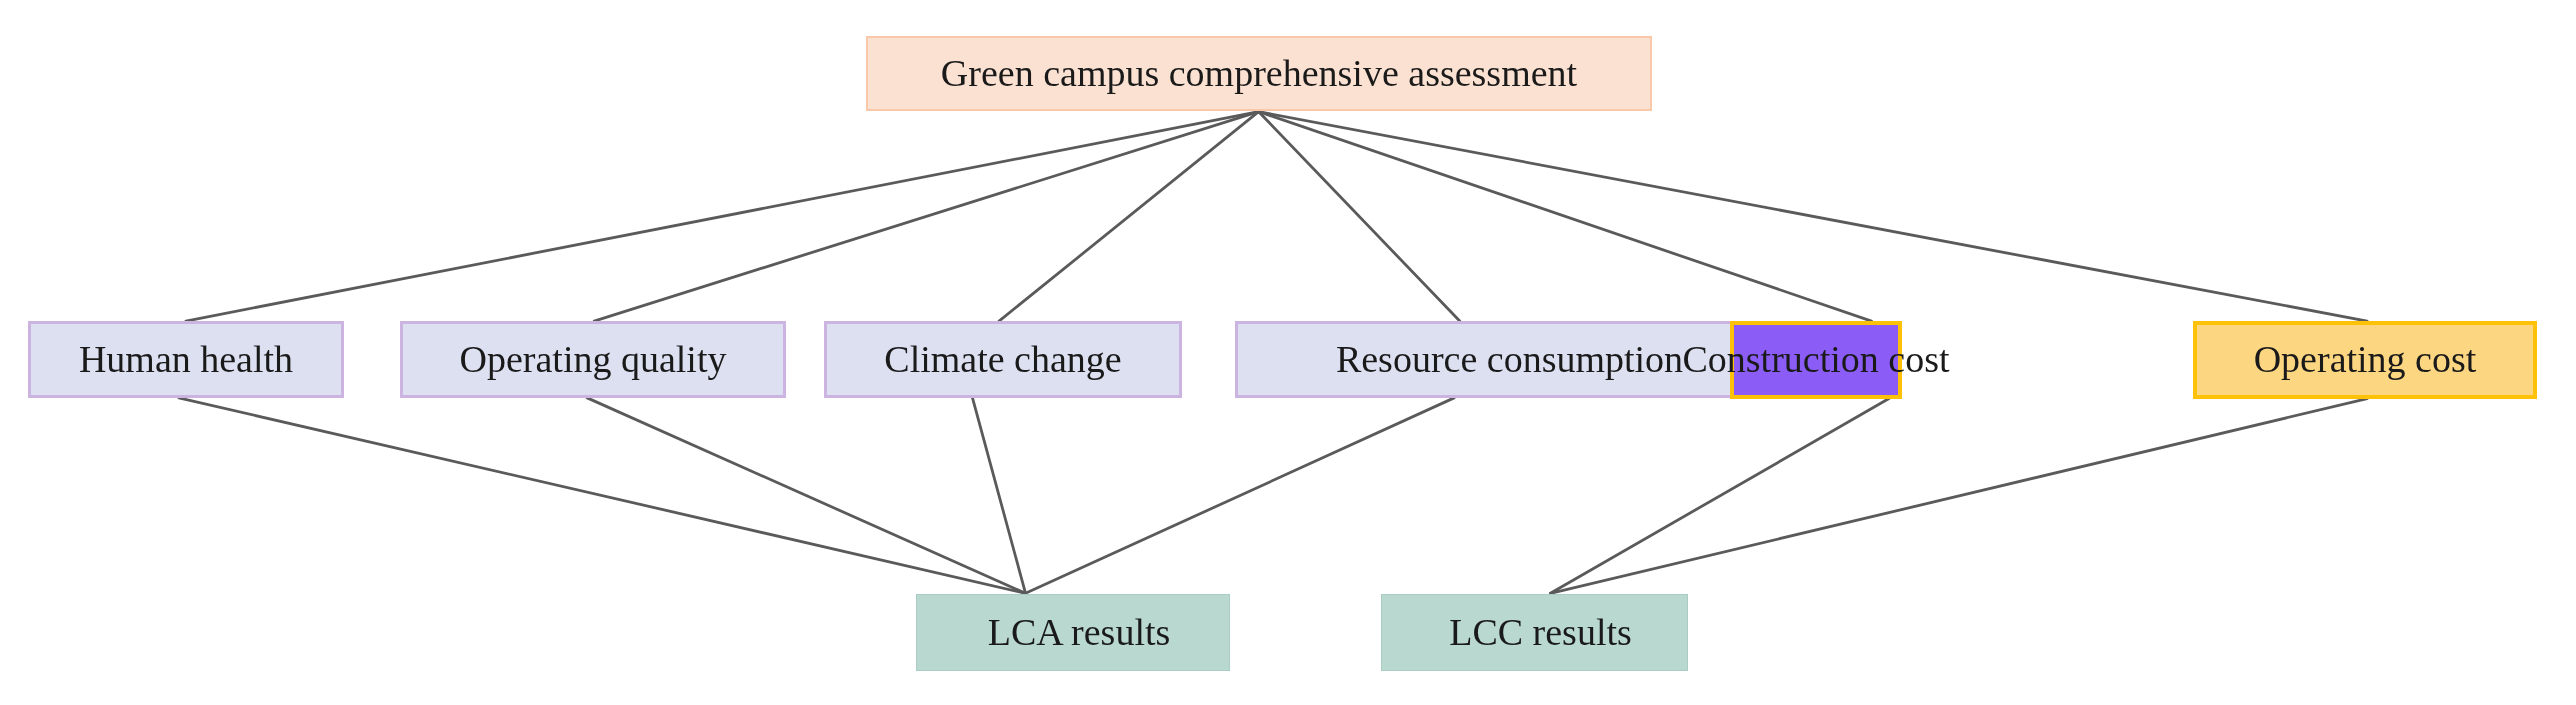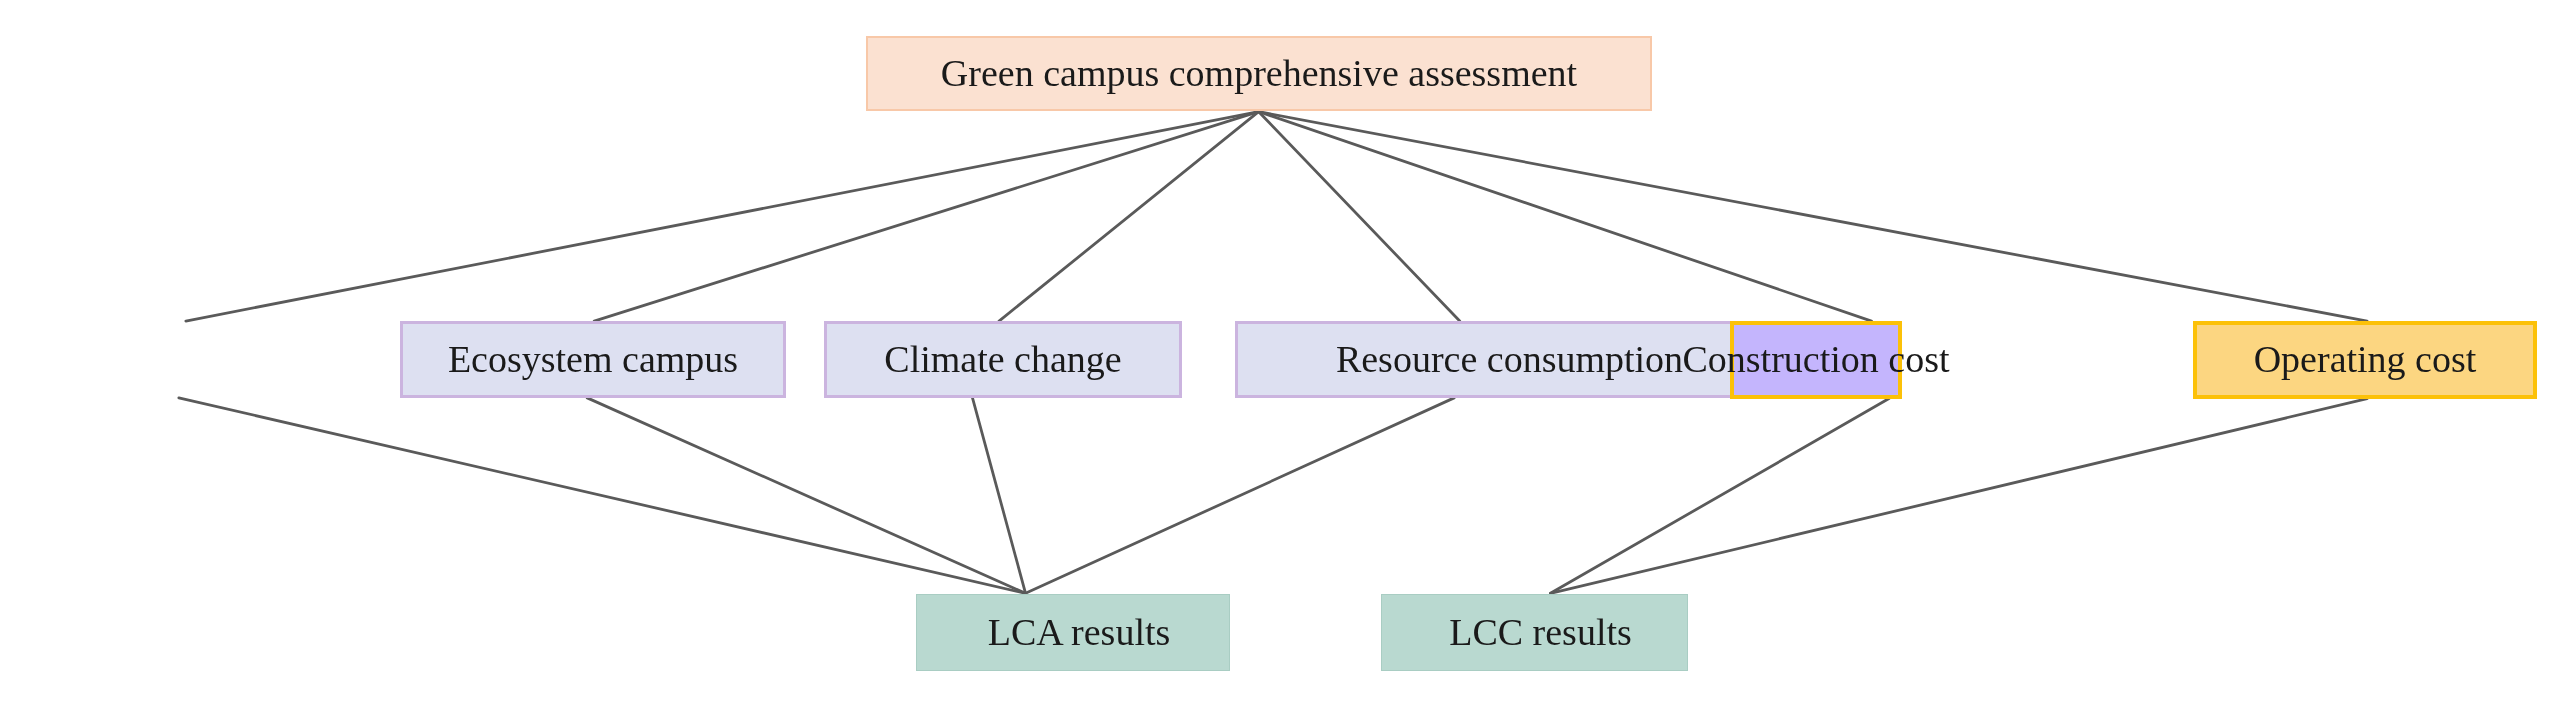--- a/index.html
+++ b/index.html
@@ -79,34 +79,37 @@
       <line x1="1392" y1="570" x2="1468" y2="850" stroke="#5a5a5a" stroke-width="4" stroke-linecap="round"></line>
       <line x1="2082" y1="570" x2="1468" y2="850" stroke="#5a5a5a" stroke-width="4" stroke-linecap="round"></line>
       <line x1="2705" y1="571" x2="2220" y2="850" stroke="#5a5a5a" stroke-width="4" stroke-linecap="round"></line>
       <line x1="3390" y1="571" x2="2220" y2="850" stroke="#5a5a5a" stroke-width="4" stroke-linecap="round"></line>
     </svg>
 
   <div class="node goal" style="left:866px; top:36px; width:786px; height:75px;">
     <span class="node-label">Green campus comprehensive assessment</span>
   </div>
 
+  <div class="node env" style="left: 28px; top: 321px; width: 316px; height: 77px; background: rgb(221, 224, 241); border-color: rgb(203, 180, 223);">
+    <span class="node-label">Human health</span>
+  </div>
 
   <div class="node env" style="left: 400px; top: 321px; width: 386px; height: 77px; background: rgb(221, 224, 241); border-color: rgb(203, 180, 223);">
-    <span class="node-label">Ecosystem campus</span>
+    <span class="node-label">Operating quality</span>
   </div>
 
   <div class="node env" style="left: 824px; top: 321px; width: 358px; height: 77px; background: rgb(221, 224, 241); border-color: rgb(203, 180, 223);">
     <span class="node-label">Climate change</span>
   </div>
 
   <div class="node env" style="left: 1235px; top: 321px; width: 549px; height: 77px; background: rgb(221, 224, 241); border-color: rgb(203, 180, 223);">
     <span class="node-label">Resource consumption</span>
   </div>
 
-  <div class="node cost" style="left: 1730px; top: 321px; width: 172px; height: 78px; background: #c4b5fd; border-color: rgb(252, 193, 8);">
+  <div class="node cost" style="left: 1730px; top: 321px; width: 172px; height: 78px; background: #8b5cf6; border-color: rgb(252, 193, 8);">
     <span class="node-label">Construction cost</span>
   </div>
 
   <div class="node cost" style="left: 2193px; top: 321px; width: 344px; height: 78px; background: rgb(252, 214, 129); border-color: rgb(252, 193, 8);">
     <span class="node-label">Operating cost</span>
   </div>
 
   <div class="node result" style="left: 916px; top: 594px; width: 314px; height: 77px; background: rgb(185, 217, 208); border-color: rgb(169, 205, 195);">
     <span class="node-label">LCA results</span>
   </div>

